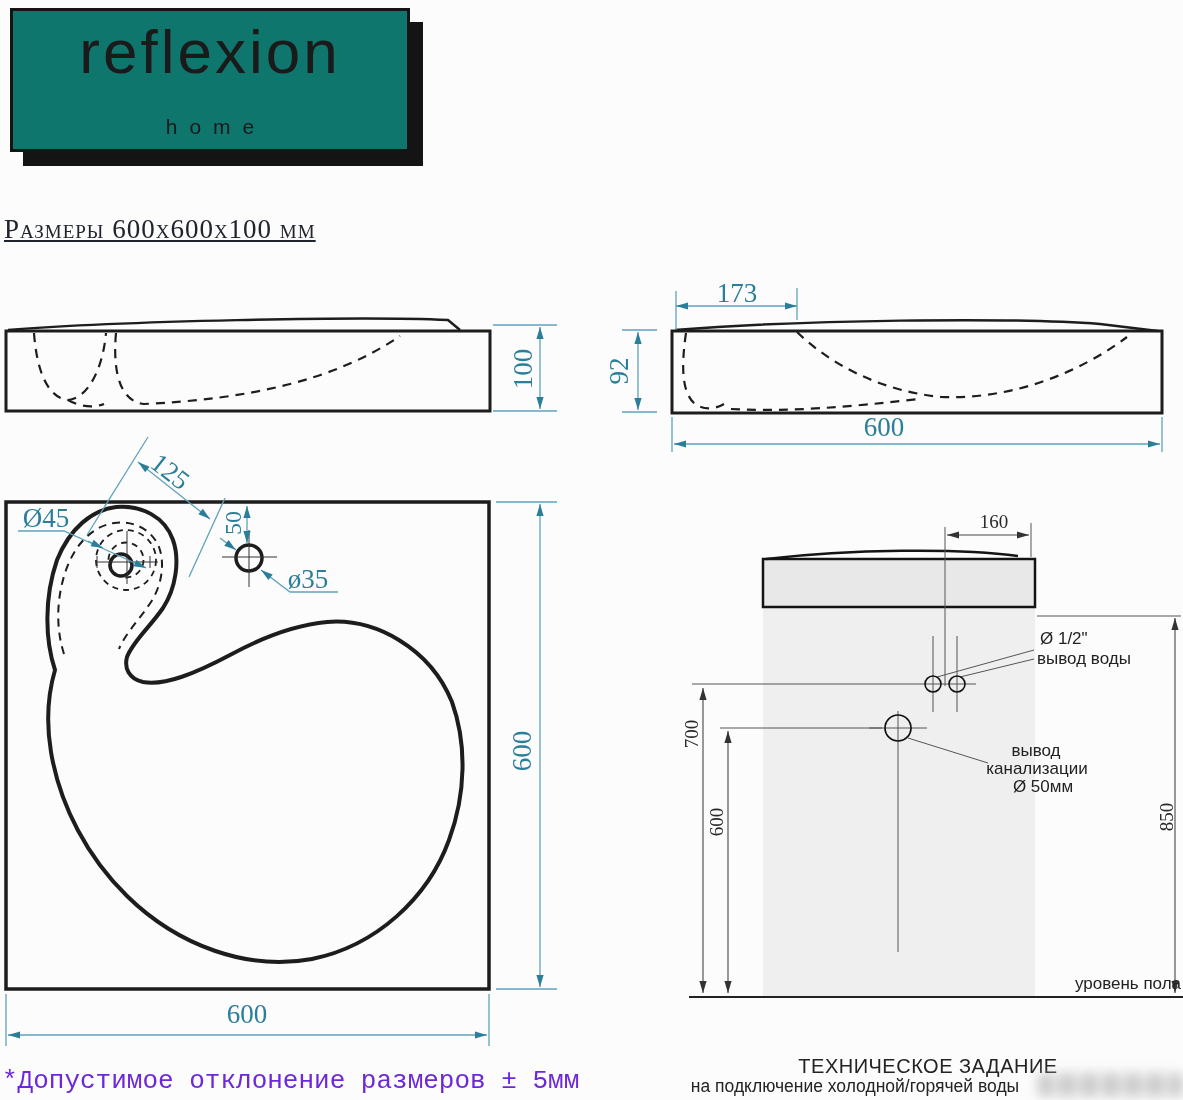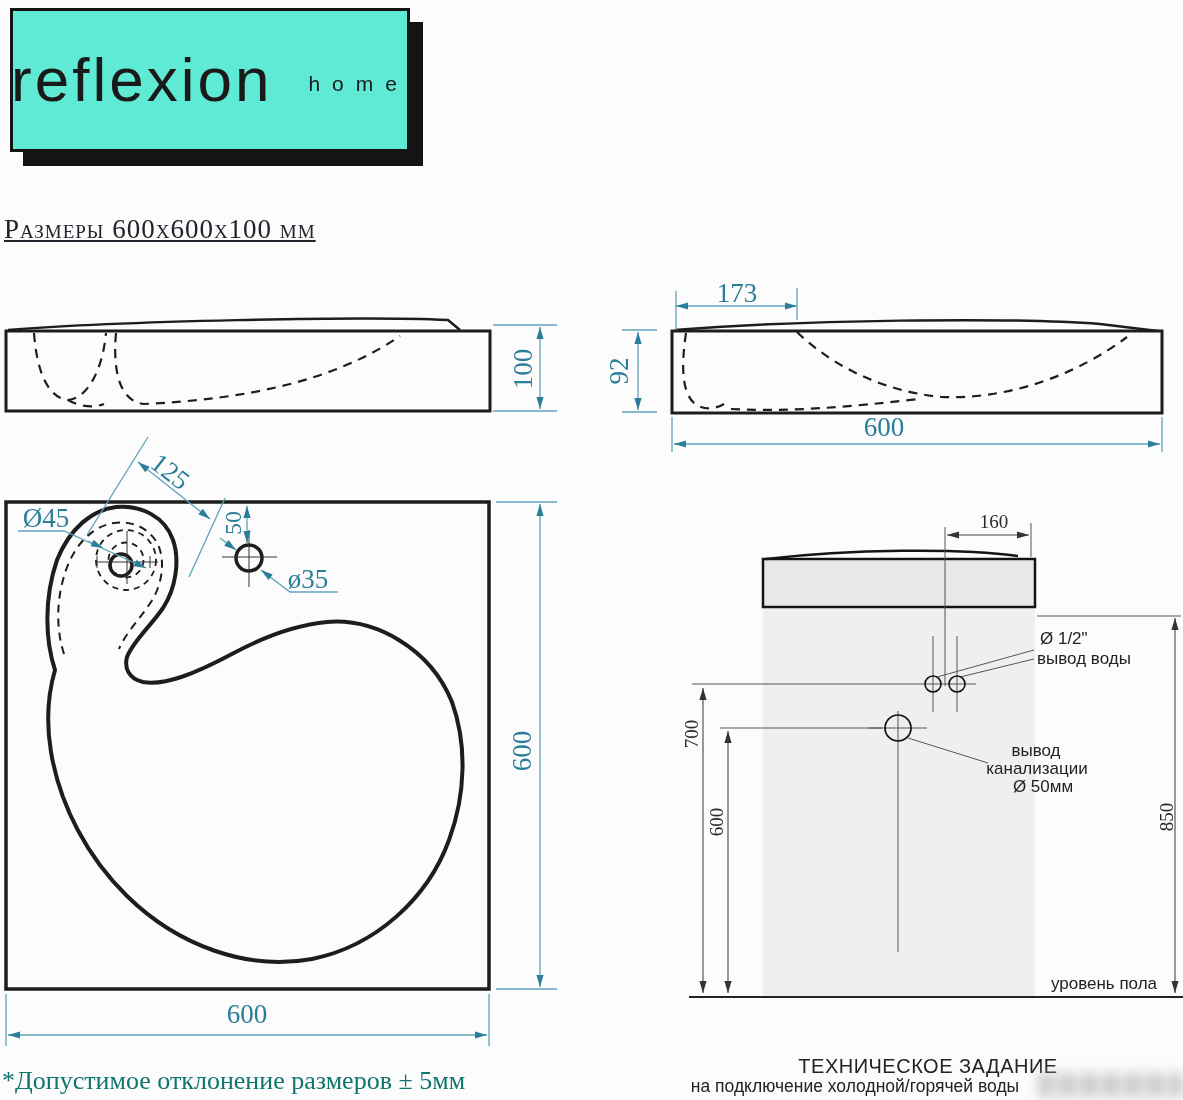--- a/index.html
+++ b/index.html
@@ -1,37 +1,37 @@
 <!DOCTYPE html>
 <html><head>
 <meta charset="utf-8">
 <style>
   html,body{margin:0;padding:0;background:#ffffff;}
   #stage{position:relative;width:1183px;height:1100px;background:#fcfcfc;overflow:hidden;
          font-family:"Liberation Sans",sans-serif;color:#1d1d1d;}
   svg{position:absolute;left:0;top:0;}
   
-  .logo{position:absolute;left:10px;top:8px;width:394px;height:138px;background:#5eead4;
+  .logo{position:absolute;left:10px;top:8px;width:394px;height:138px;background:#0f766e;
         border:3px solid #141414;box-shadow:13px 14px 0 #141414;
-        display:flex;flex-direction:row;align-items:center;justify-content:center;gap:24px;}
+        display:flex;flex-direction:column;align-items:center;justify-content:center;gap:24px;}
   .logo .brand{font-size:62px;letter-spacing:3px;color:#1a1a1a;line-height:1;font-weight:400;}
   .logo .tagline{font-size:21px;letter-spacing:12px;color:#1a1a1a;margin-top:8px;text-indent:12px;}
   
   .lbl{position:absolute;transform:translate(-50%,-50%);white-space:nowrap;line-height:1;}
   .left-anchor{transform:translate(0,-50%);}
   .rotccw{transform:translate(-50%,-50%) rotate(-90deg);}
   .rotdiag{transform:translate(-50%,-50%) rotate(38deg);}
   .teal{color:#2b7e99;font-family:"Liberation Serif",serif;font-size:27px;}
   .teal-sm{color:#2b7e99;font-family:"Liberation Serif",serif;font-size:24px;}
   .blk-dim{color:#2a2a2a;font-family:"Liberation Serif",serif;font-size:19px;}
   .blk-lbl{color:#222;font-family:"Liberation Sans",sans-serif;font-size:17px;}
   .page-title{position:absolute;left:4px;top:214px;font-family:"Liberation Serif",serif;
         font-variant:small-caps;font-size:27px;color:#20242c;letter-spacing:1px;text-decoration:underline;}
-  .footnote{position:absolute;left:2px;top:1066px;font-family:Liberation Serif, serif;
-        font-size:26px;color:#0f766e;}
+  .footnote{position:absolute;left:2px;top:1066px;font-family:Liberation Mono, monospace;
+        font-size:26px;color:#6d28d9;}
   .tz-title{font-size:20px;letter-spacing:.5px;color:#232323;}
   .tz-sub{font-size:17.5px;color:#232323;text-align:center;}
   .blur-blob{position:absolute;left:1038px;top:1073px;width:145px;height:24px;border-radius:5px;
         background:repeating-linear-gradient(90deg,#9f9f9f 0 14px,#d8d8d8 14px 22px);
         filter:blur(6px);opacity:.55;}
 </style>
 </head>
 <body>
 
 <div id="stage">
@@ -177,19 +177,19 @@
 
   <div class="lbl blk-dim" style="left:994px;top:521px">160</div>
   <div class="lbl blk-lbl left-anchor" style="left:1040px;top:638px">Ø 1/2"</div>
   <div class="lbl blk-lbl left-anchor" style="left:1037px;top:658px">вывод воды</div>
   <div class="lbl blk-dim rotccw" style="left:691px;top:734px">700</div>
   <div class="lbl blk-dim rotccw" style="left:716px;top:822px">600</div>
   <div class="lbl blk-dim rotccw" style="left:1166px;top:817px">850</div>
   <div class="lbl blk-lbl" style="left:1036px;top:750px">вывод</div>
   <div class="lbl blk-lbl" style="left:1037px;top:768px">канализации</div>
   <div class="lbl blk-lbl" style="left:1043px;top:786px">Ø 50мм</div>
-  <div class="lbl blk-lbl" style="left:1104px;top:983px">уровень пола</div>
+  <div class="lbl blk-lbl" style="left:1128px;top:983px">уровень пола</div>
   <div class="lbl blk-lbl tz-title" style="left:928px;top:1066px">ТЕХНИЧЕСКОЕ ЗАДАНИЕ</div>
   <div class="lbl blk-lbl tz-sub" style="left:855px;top:1087px">на подключение холодной/горячей воды</div>
 
   <div class="blur-blob"></div>
 
 </div>
 
 </body></html>

